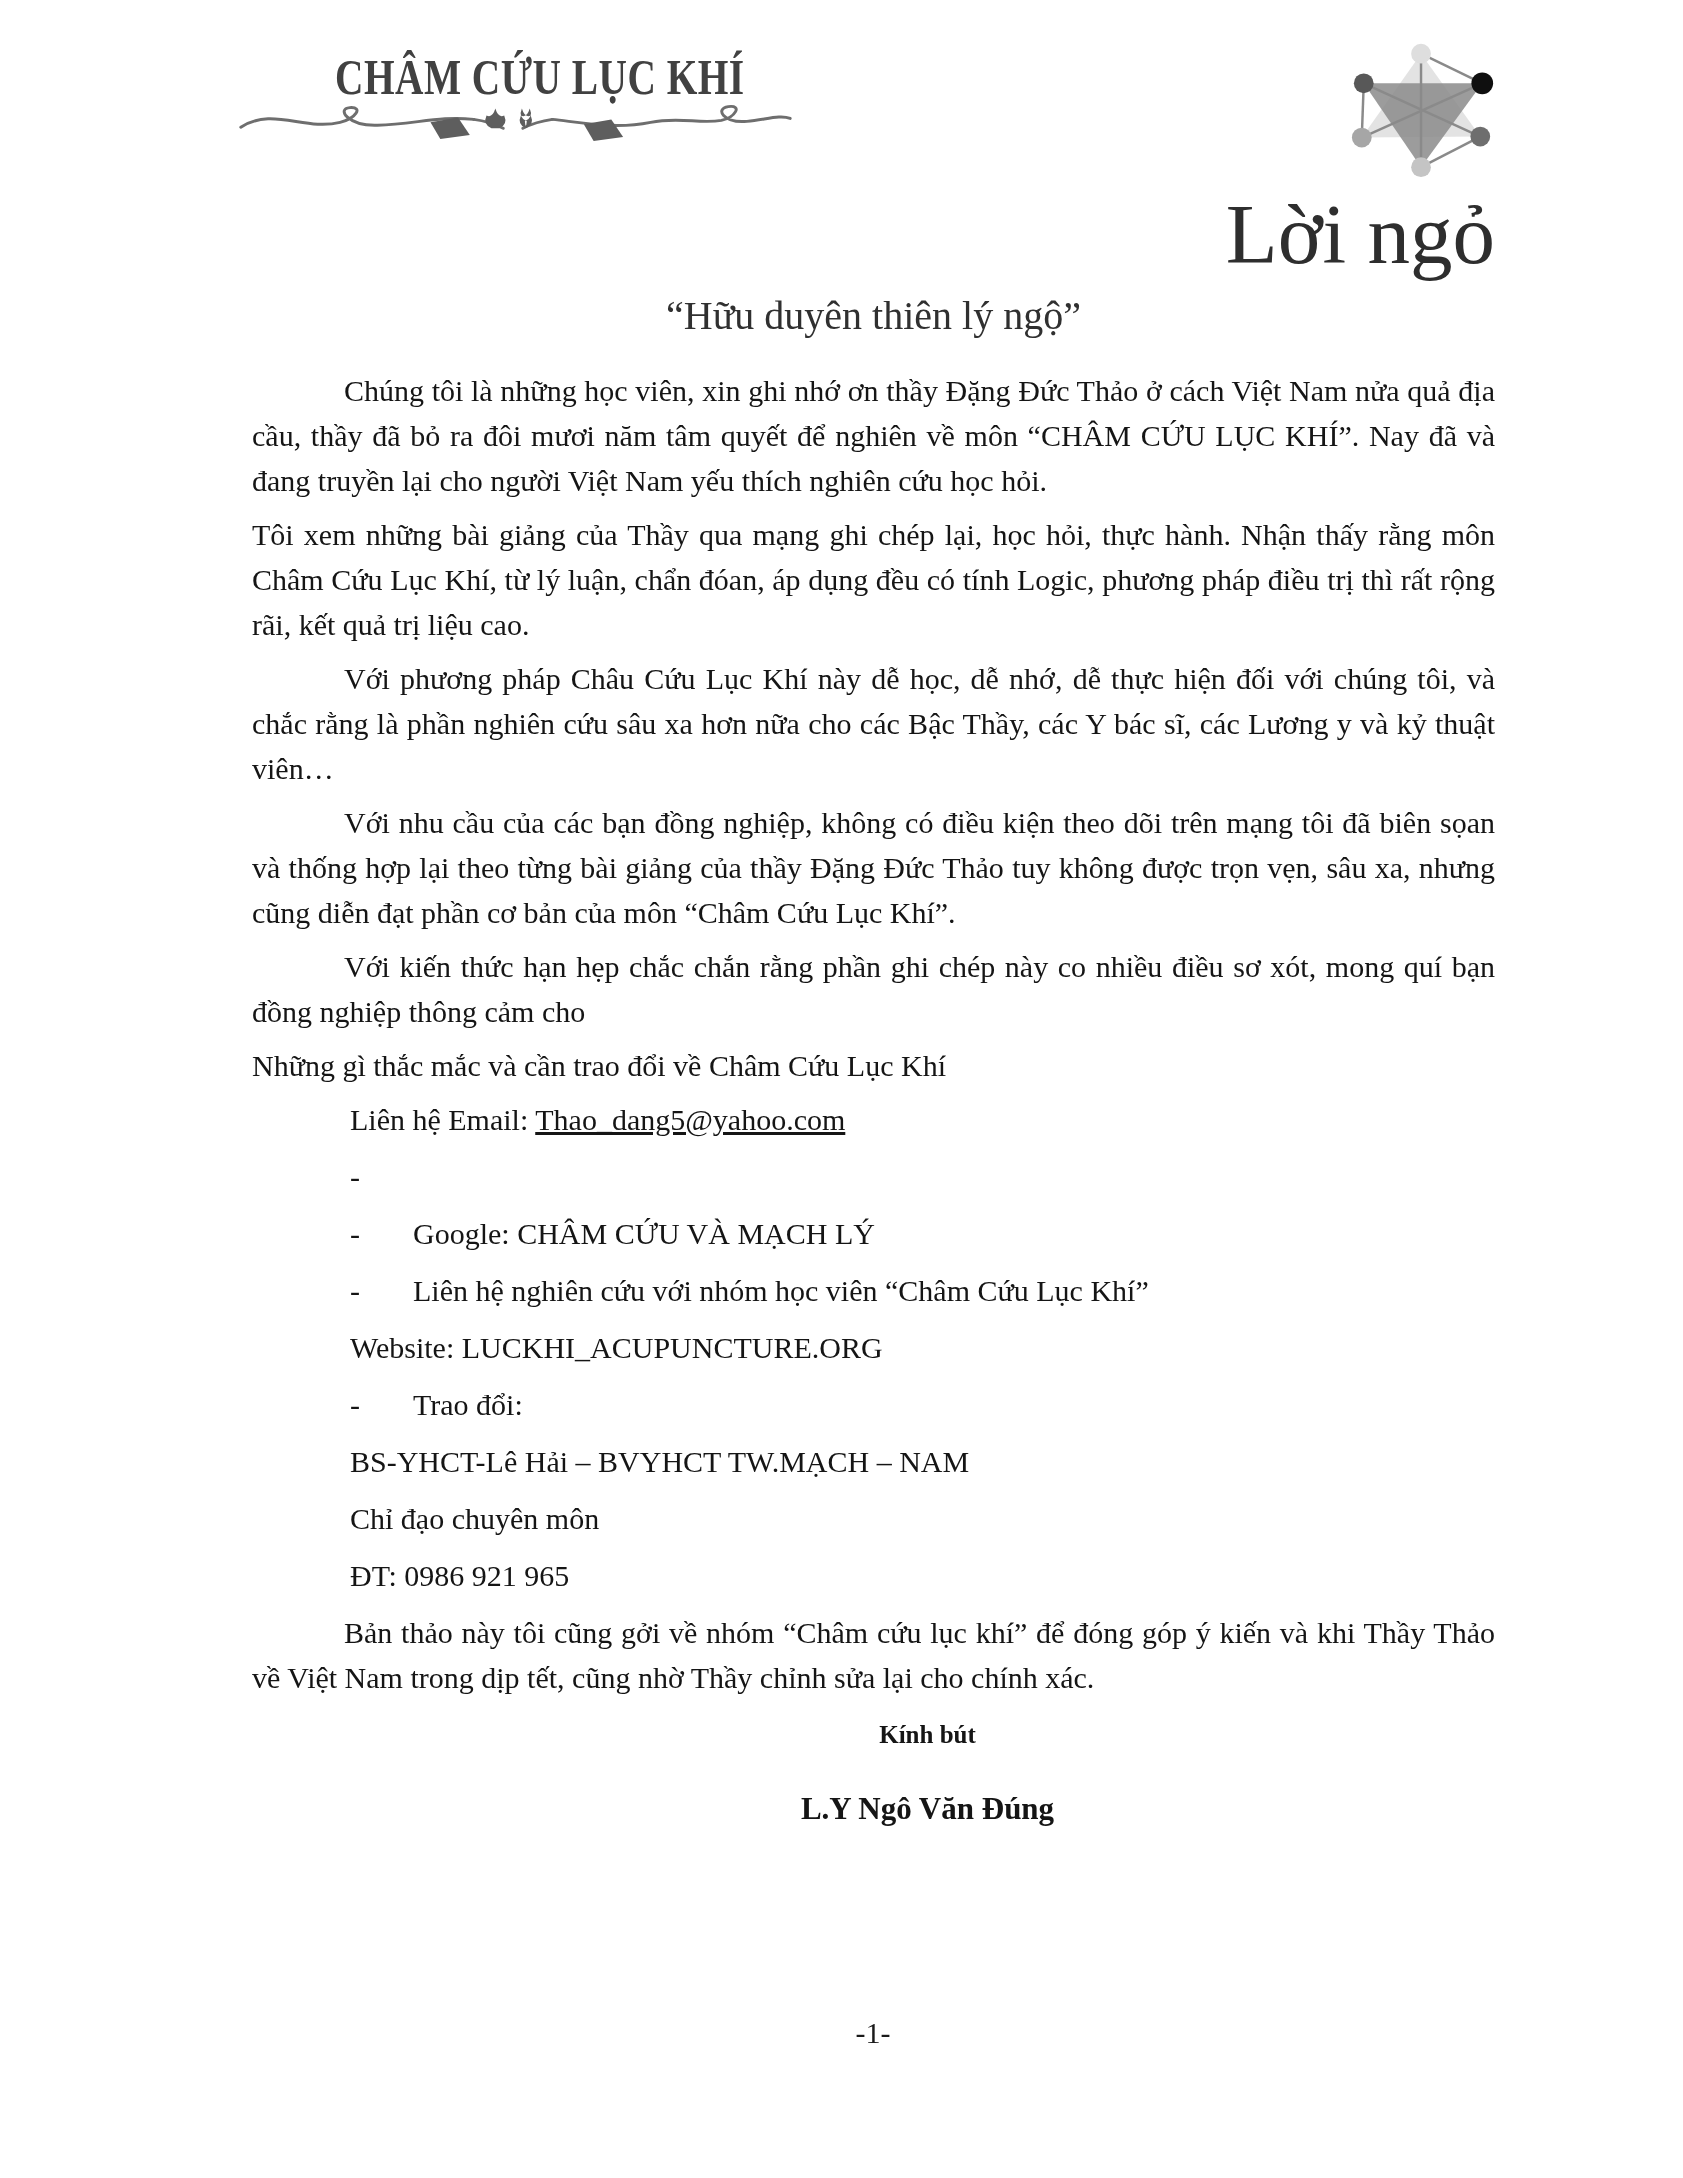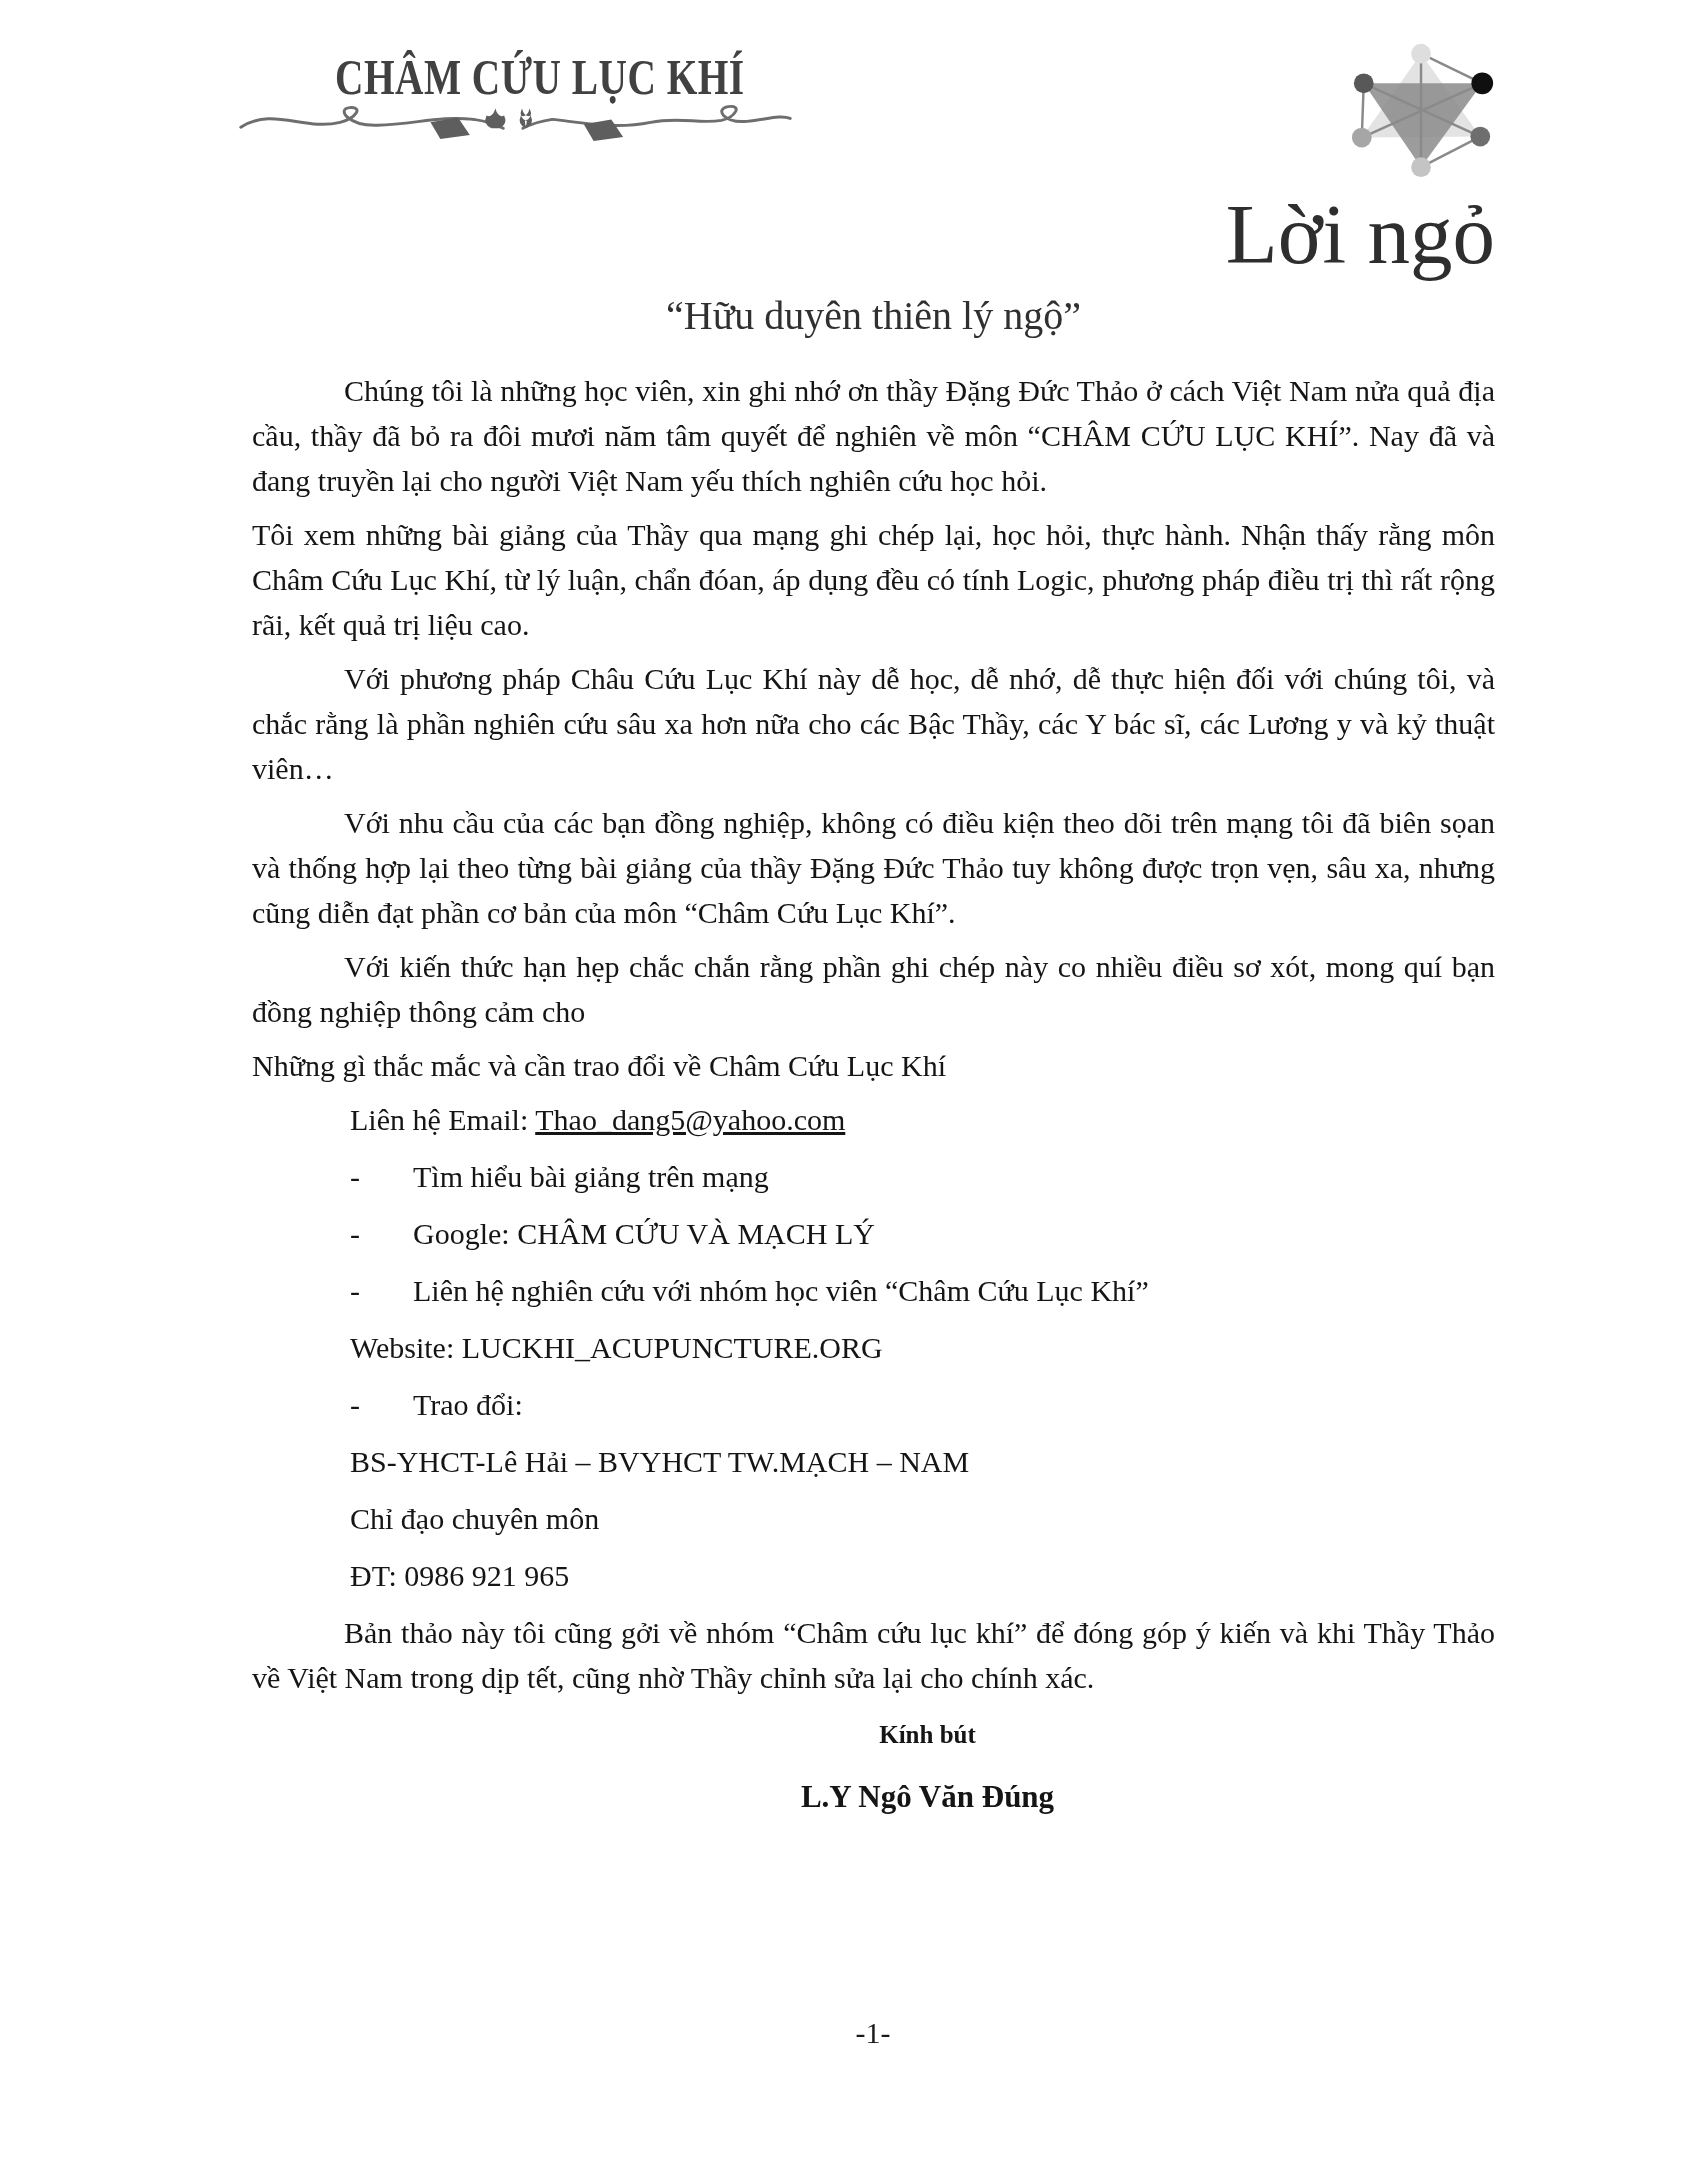--- a/index.html
+++ b/index.html
@@ -30,21 +30,21 @@
   .contact-line{font-size:30px;line-height:45px;margin-bottom:12px;}
   .bullet{display:flex;}
   .bullet .dash{width:63px;flex:0 0 63px;}
   a.email{color:inherit;text-decoration:underline;cursor:pointer;}
   .closing-para{margin-top:22px;}
   .salutation{
     margin-top:12px;font-size:25px;line-height:45px;font-weight:bold;
     text-align:center;position:relative;left:54px;
   }
   .signature{
-    margin-top:17px;font-size:31px;line-height:45px;font-weight:bold;
+    margin-top:29px;font-size:31px;line-height:45px;font-weight:bold;
     text-align:center;position:relative;left:54px;
   }
   .footer{
     position:absolute;top:2016px;left:252px;width:1242px;text-align:center;
     font-size:30px;color:#1a1a1a;
   }
 </style>
 </head>
 <body>
 
@@ -96,21 +96,20 @@
   <p class="body indent">Với nhu cầu của các bạn đồng nghiệp, không có điều kiện theo dõi trên mạng tôi đã biên sọan và thống hợp lại theo từng bài giảng của thầy Đặng Đức Thảo tuy không được trọn vẹn, sâu xa, nhưng cũng diễn đạt phần cơ bản của môn “Châm Cứu Lục Khí”.</p>
   <p class="body indent">Với kiến thức hạn hẹp chắc chắn rằng phần ghi chép này co nhiều điều sơ xót, mong quí bạn đồng nghiệp thông cảm cho</p>
   <p class="body">Những gì thắc mắc và cần trao đổi về Châm Cứu Lục Khí</p>
 
   <div class="contact">
     <div class="contact-line">
       <span>Liên hệ Email: </span><a class="email">Thao_dang5@yahoo.com</a>
     </div>
     <div class="contact-line bullet">
       <span class="dash">-</span>
-        <span>Tìm hiểu bài giảng trên mạng</span>
     </div>
     <div class="contact-line bullet">
       <span class="dash">-</span>
         <span>Google: CHÂM CỨU VÀ MẠCH LÝ</span>
     </div>
     <div class="contact-line bullet">
       <span class="dash">-</span>
         <span>Liên hệ nghiên cứu với nhóm học viên “Châm Cứu Lục Khí”</span>
     </div>
     <div class="contact-line">Website: LUCKHI_ACUPUNCTURE.ORG</div>

